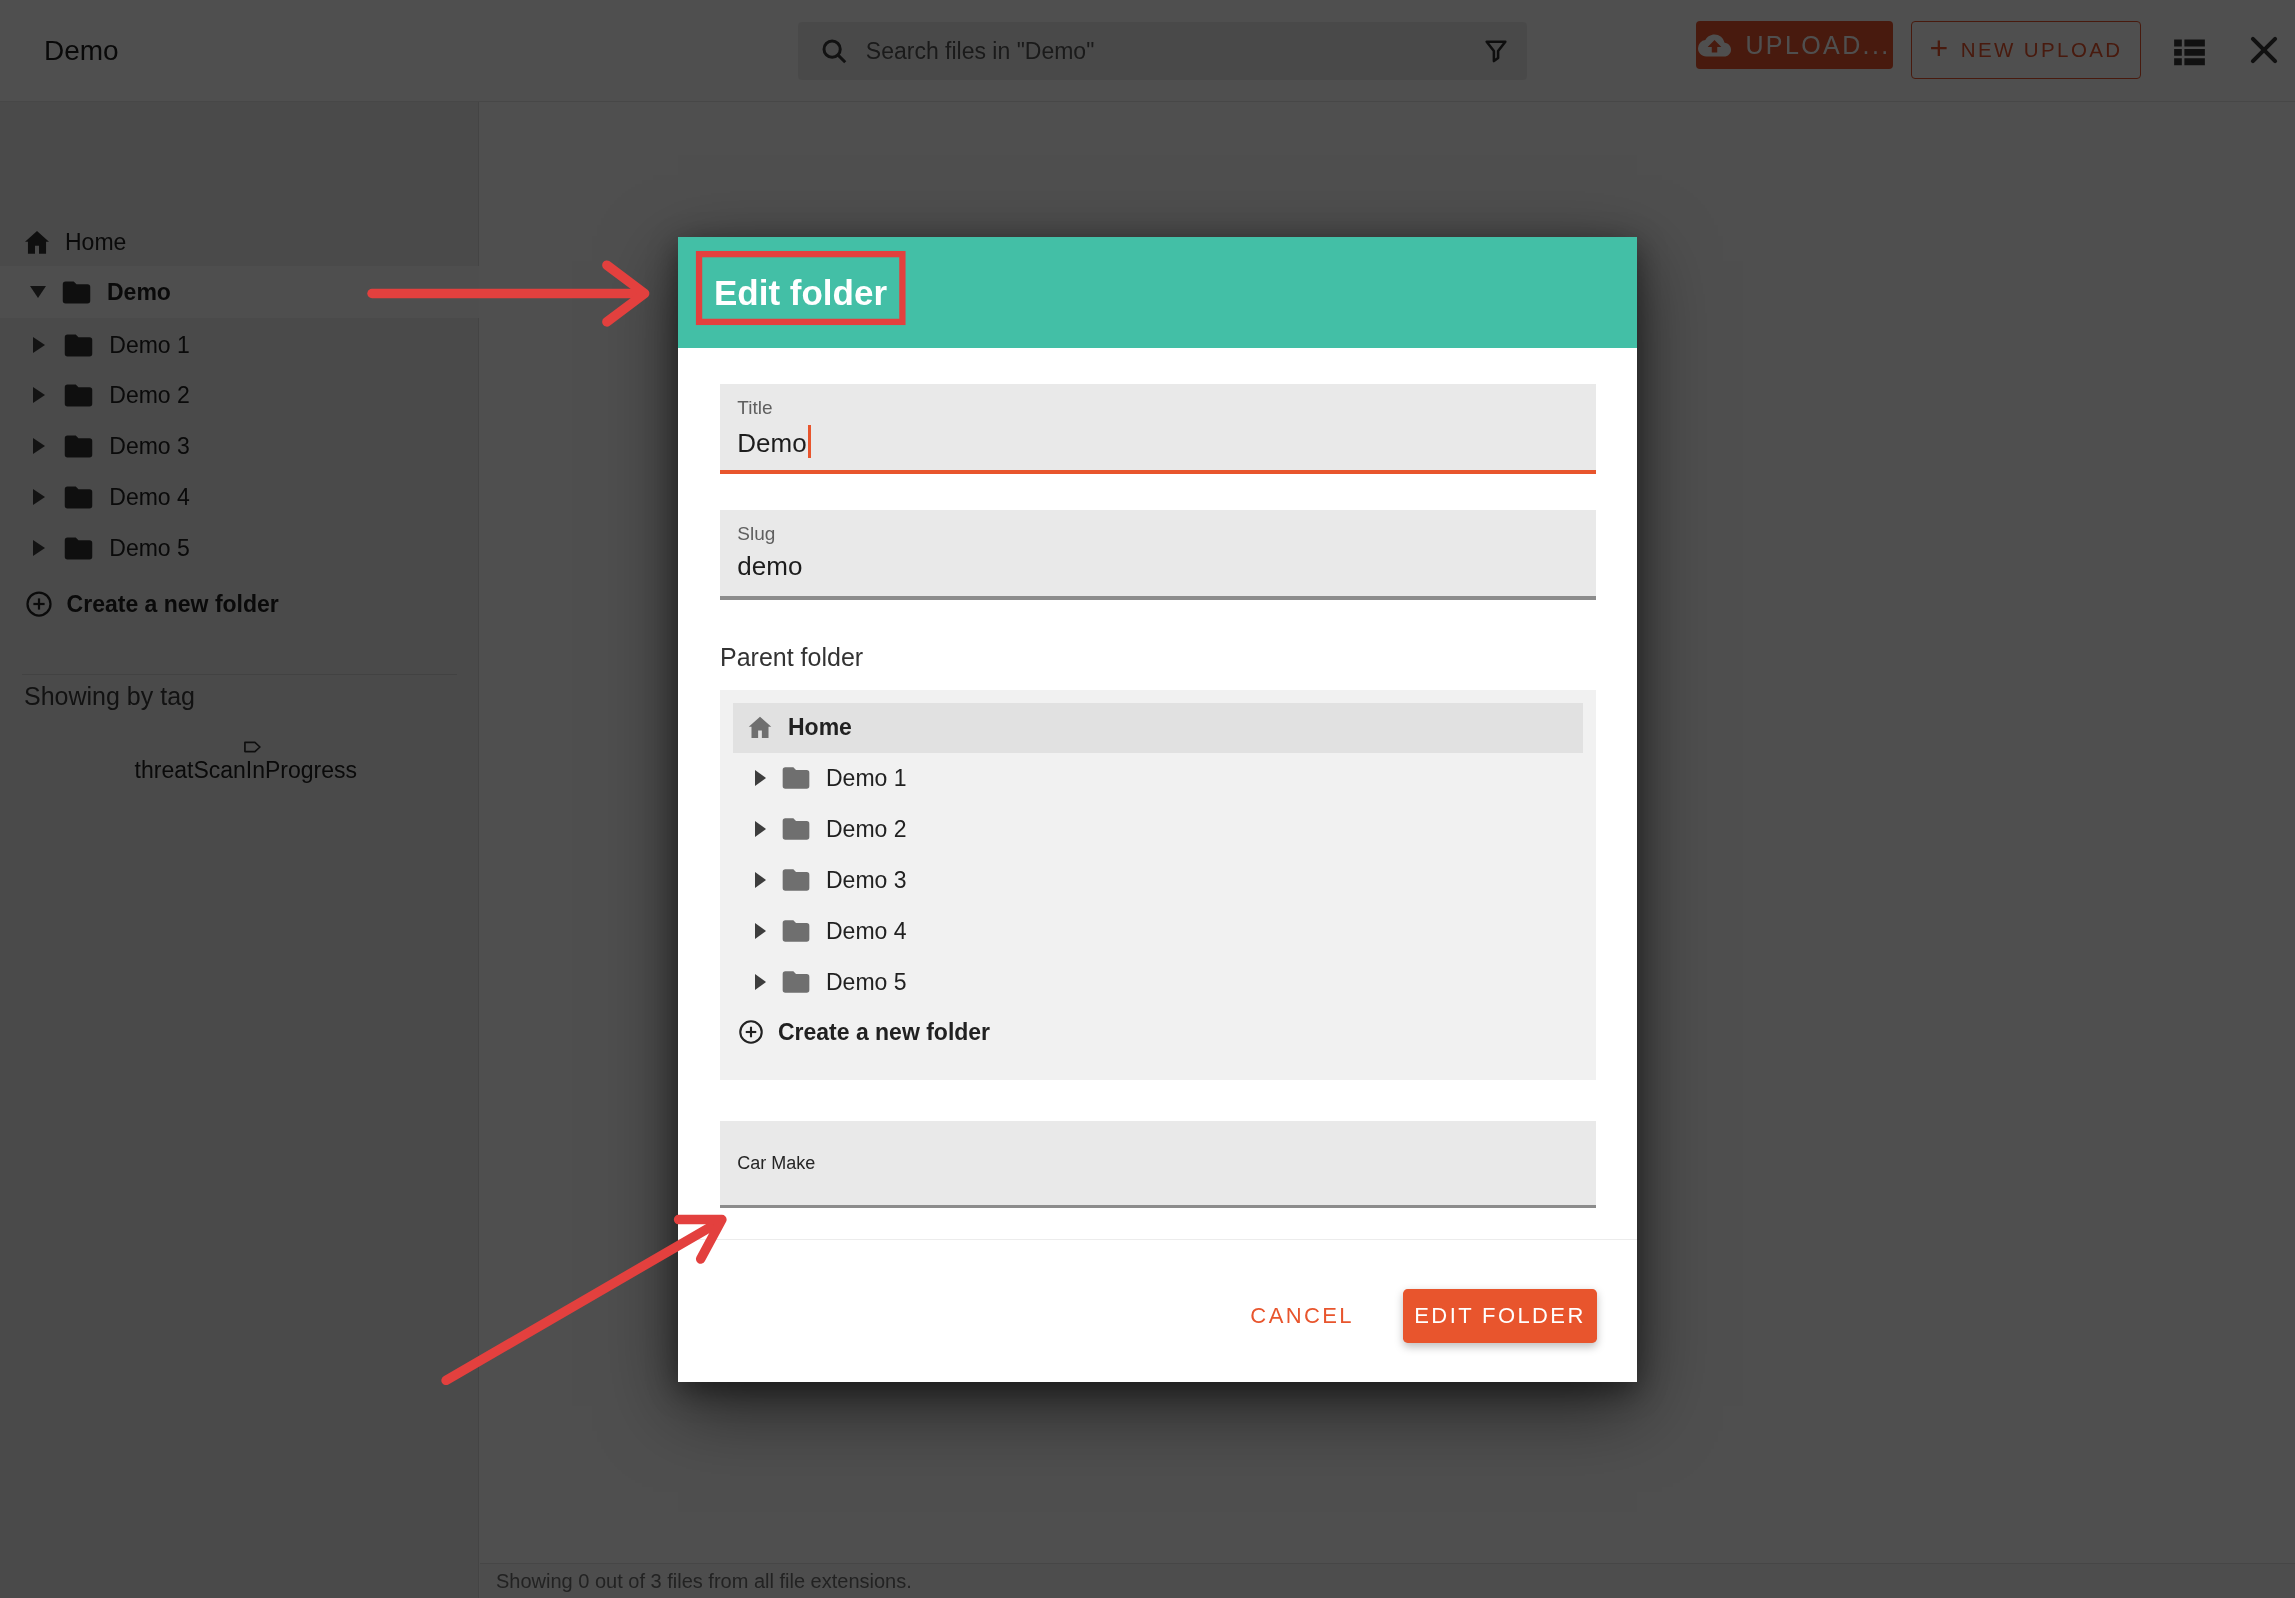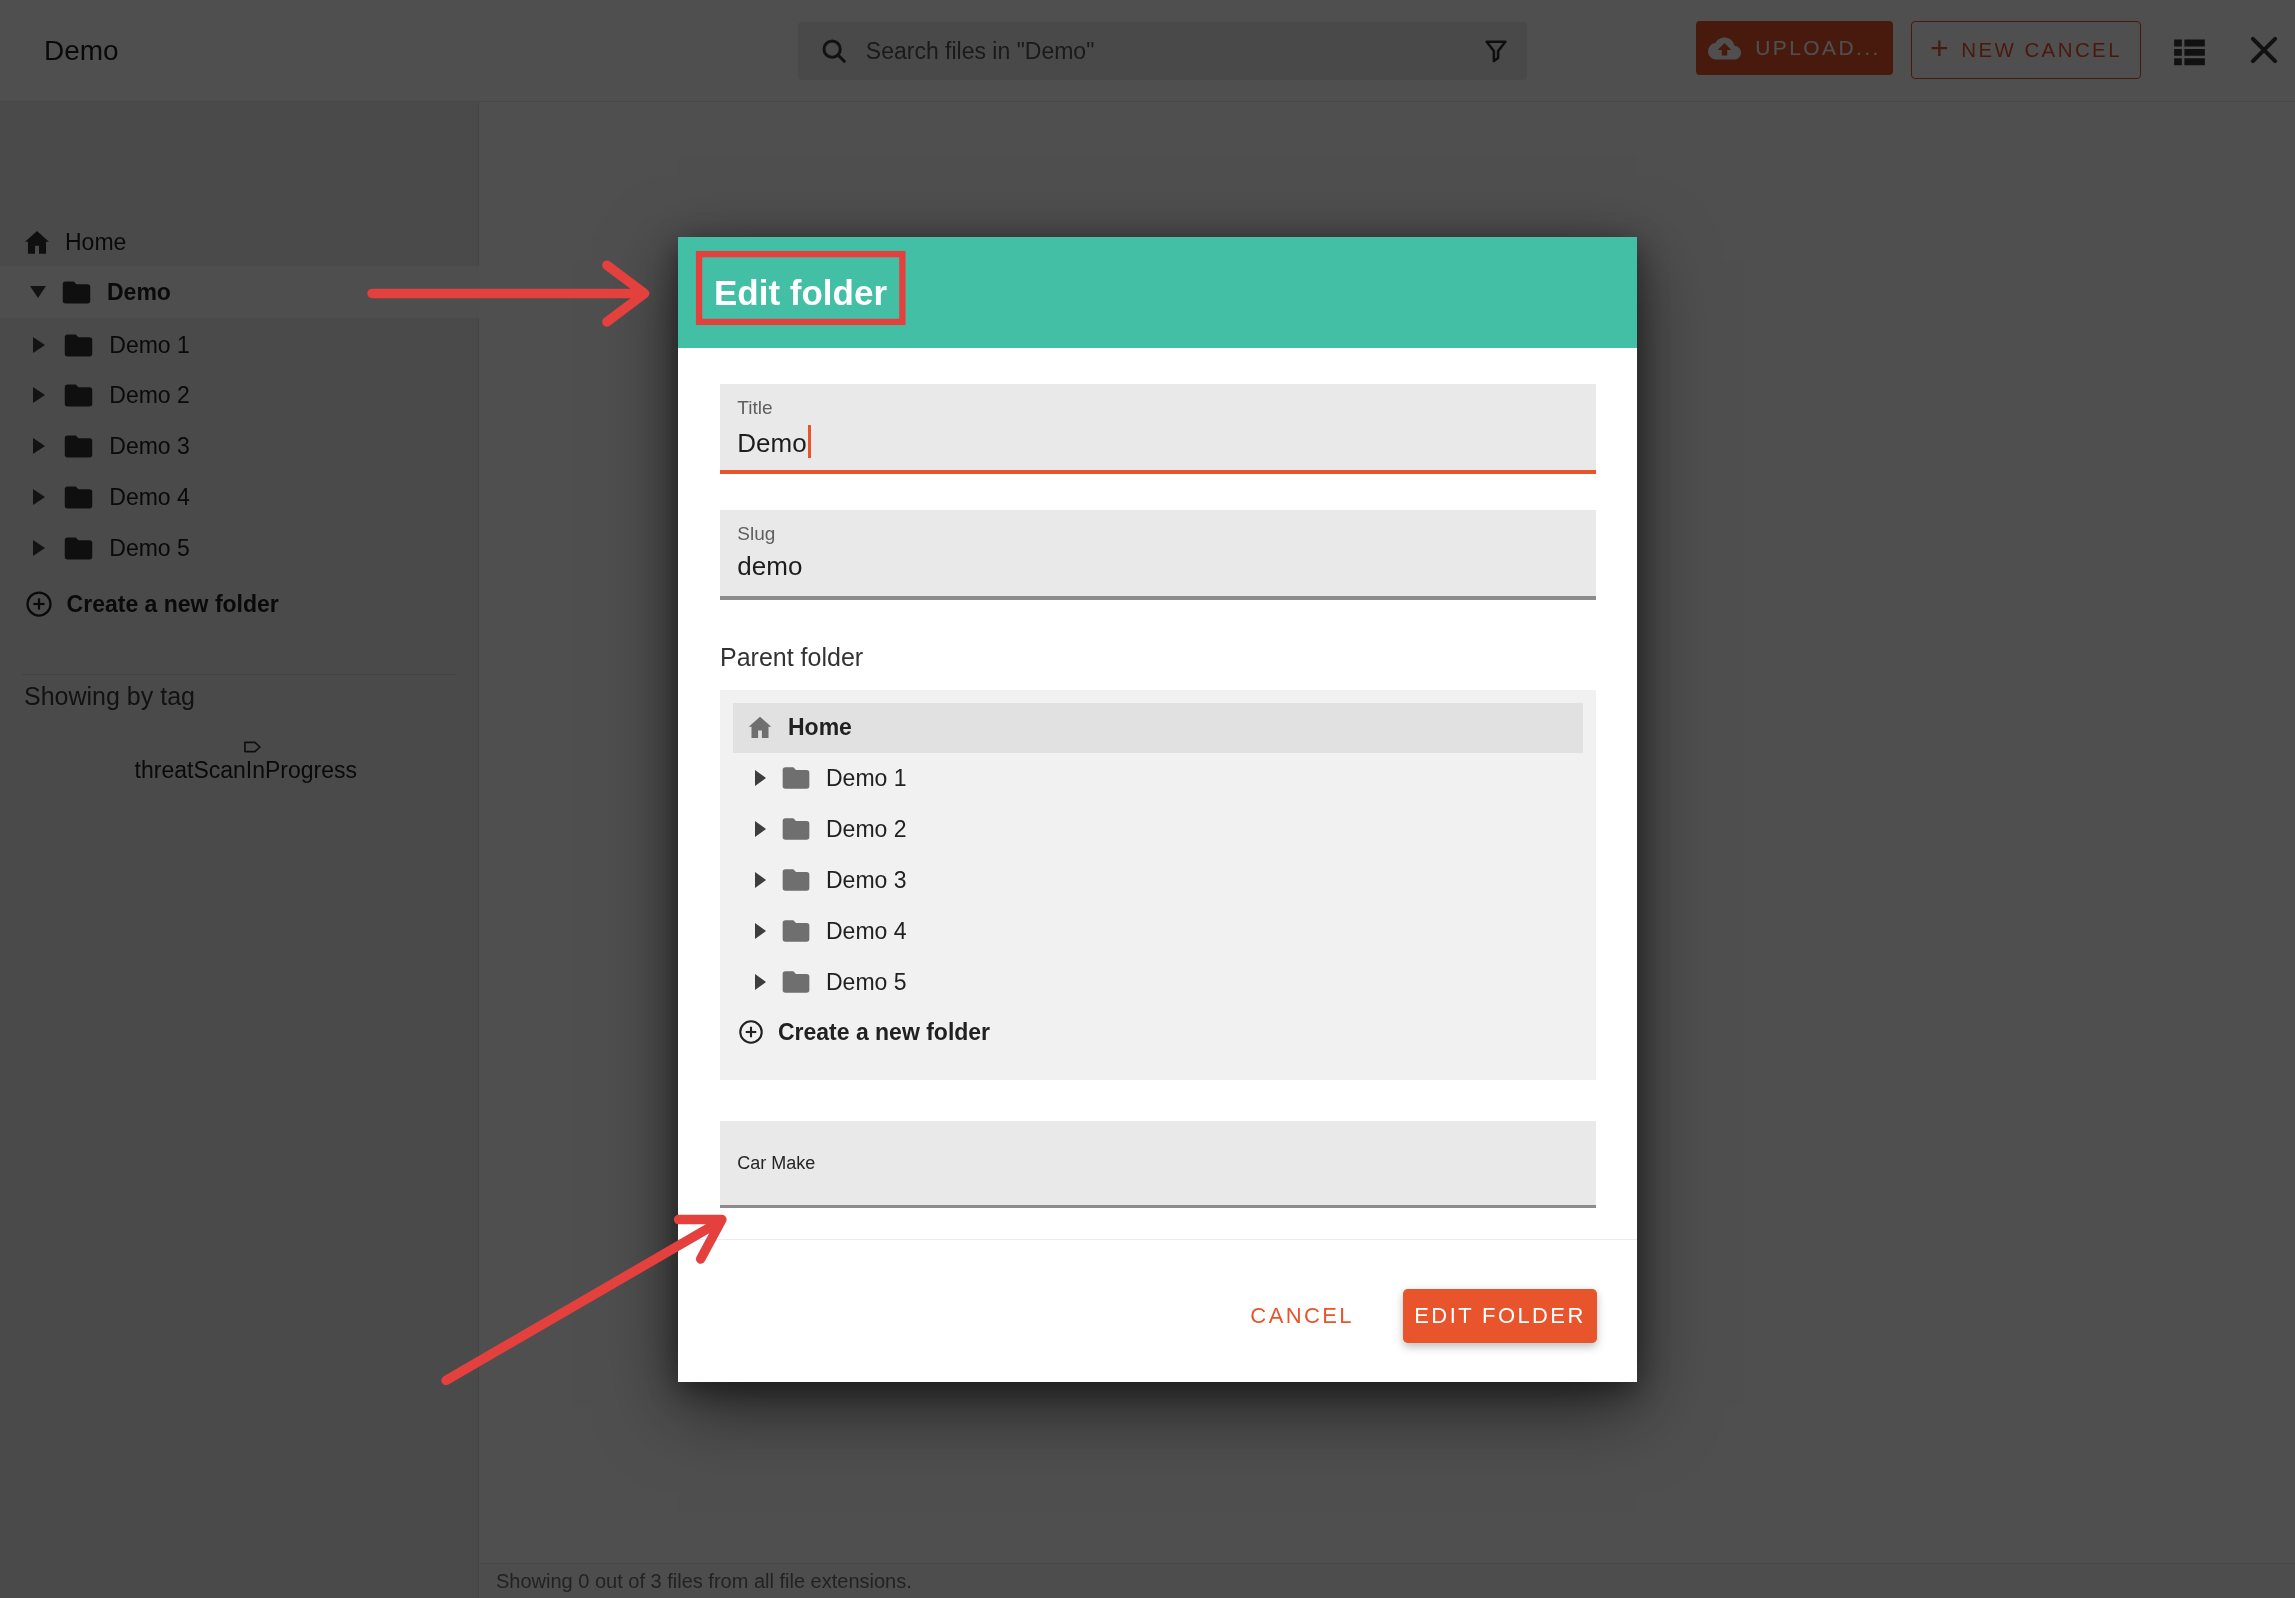--- a/index.html
+++ b/index.html
@@ -23,23 +23,23 @@
     background:#ececec; border-radius:4px; display:flex; align-items:center;
   }
   .search-bar svg.mag { margin-left:20.5px; flex:0 0 auto; }
   .search-input {
     flex:1; border:none; outline:none; background:transparent;
     font-family:inherit; font-size:23px; color:#3c3c3c; margin-left:17.3px; height:47px;
   }
   .search-input::placeholder { color:#565656; opacity:1; }
   .funnel-btn { margin-right:17.3px; flex:0 0 auto; cursor:pointer; display:flex; }
   .upload-btn {
-    position:absolute; left:1696px; top:21px; width:197px; height:54px;
+    position:absolute; left:1696px; top:21px; width:197px; height:48px;
     background:#e8552d; border:none; border-radius:4px; color:#ffffff;
-    font-family:inherit; font-size:21px; letter-spacing:2.4px; font-weight:500;
+    font-family:inherit; font-size:25px; letter-spacing:2.4px; font-weight:500;
     display:flex; align-items:center; justify-content:center; gap:14px; cursor:pointer;
   }
   .newfolder-btn {
     position:absolute; left:1911px; top:21px; width:230px; height:58px;
     background:transparent; border:1.6px solid #e8552d; border-radius:4px; color:#e8552d;
     font-family:inherit; font-size:20.5px; letter-spacing:2.4px; font-weight:500;
     display:flex; align-items:center; justify-content:center; gap:12.6px; cursor:pointer;
   }
   .newfolder-btn .plus { font-size:32px; font-weight:400; margin-top:-3.2px; letter-spacing:0; }
   .icon-btn { position:absolute; top:31px; width:41px; height:41px; background:none; border:none; cursor:pointer; padding:0; }
@@ -157,21 +157,21 @@
 
   <button class="upload-btn">
     <svg width="33" height="33" viewBox="0 0 24 24" fill="#ffffff">
         <path d="M19.35 10.04A7.49 7.49 0 0 0 12 4C9.11 4 6.6 5.64 5.35 8.04A5.994 5.994 0 0 0 0 14c0 3.31 2.69 6 6 6h13c2.76 0 5-2.24 5-5 0-2.64-2.05-4.78-4.65-4.96zM14 13v4h-4v-4H7l5-5 5 5h-3z"></path>
       </svg>
     <span>UPLOAD...</span>
   </button>
 
   <button class="newfolder-btn">
     <span class="plus">+</span>
-    <span>NEW CANCEL</span>
+    <span>NEW UPLOAD</span>
   </button>
 
   <button class="icon-btn viewlist-btn">
     <svg width="41" height="41" viewBox="0 0 24 24" fill="#383838">
         <path d="M3 5h4.5v4H3zM9 5h12v4H9zM3 10.5h4.5v4H3zM9 10.5h12v4H9zM3 16h4.5v4H3zM9 16h12v4H9z"></path>
       </svg>
   </button>
   <button class="icon-btn close-btn">
     <svg width="38" height="38" viewBox="0 0 24 24" fill="none" stroke="#383838" stroke-width="2.6" stroke-linecap="round">
         <line x1="5" y1="5" x2="19" y2="19"></line>

